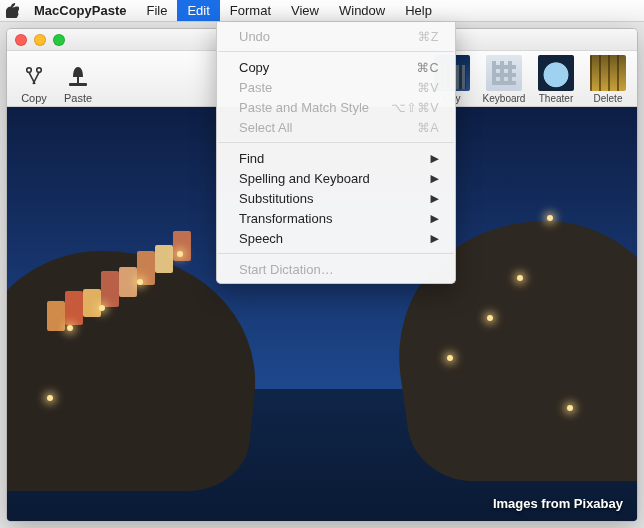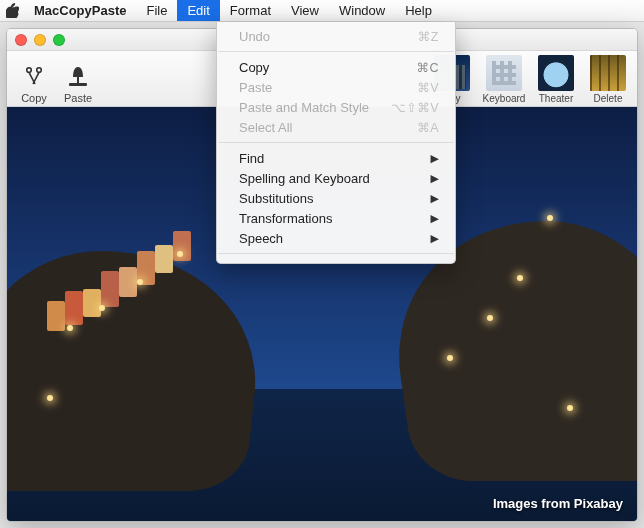--- a/index.html
+++ b/index.html
@@ -196,13 +196,16 @@
     </div>
     <div class="menu-item">
       <span>Transformations</span>
       <span class="arrow">▶</span>
     </div>
     <div class="menu-item">
       <span>Speech</span>
       <span class="arrow">▶</span>
     </div>
     <div class="menu-sep"></div>
+    <div class="menu-item disabled">
+      <span>Start Dictation…</span>
+    </div>
   </div>
 
 </body></html>

